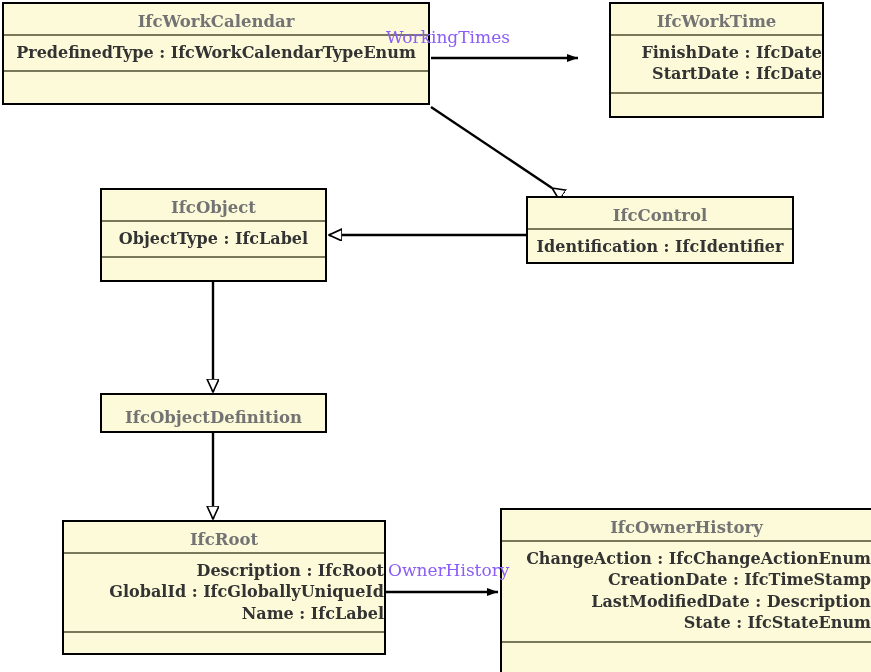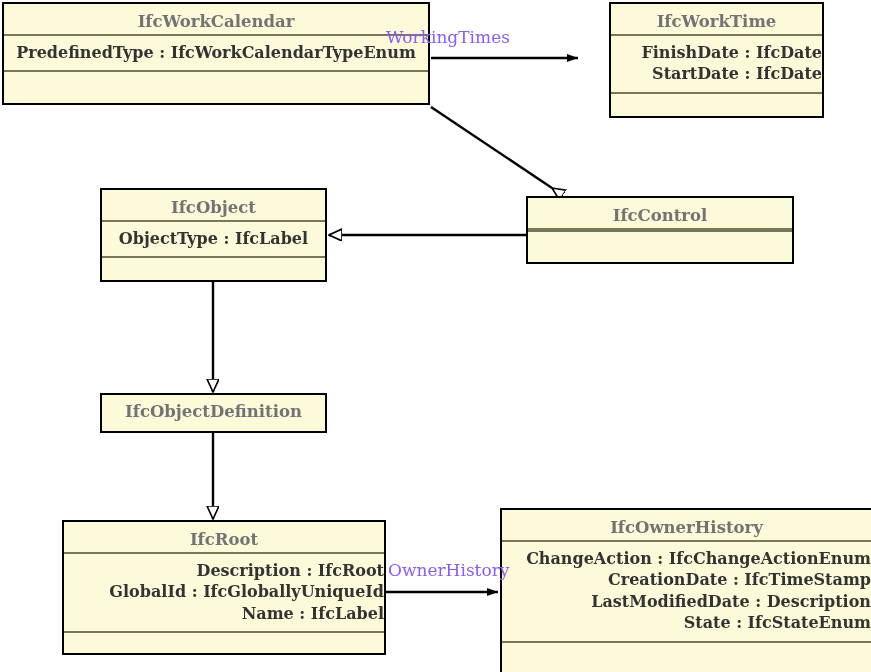--- a/index.html
+++ b/index.html
@@ -142,26 +142,29 @@
     <div class="uml-attrs centered">
       <div class="uml-attr">ObjectType : IfcLabel</div>
     </div>
     <div class="uml-divider"></div>
     <div class="uml-ops"></div>
   </div>
 
   <div class="uml-class" style="left:526px; top:188px; width:268px; height:68px;margin-top:8px;">
     <div class="uml-name">IfcControl</div>
     <div class="uml-divider"></div>
+    <div class="uml-attrs centered">
+      <div class="uml-attr">Identification : IfcIdentifier</div>
+    </div>
     <div class="uml-divider"></div>
     <div class="uml-ops"></div>
   </div>
 
   <div class="uml-class" style="left:100px; top:393px; width:227px; height:40px;">
-    <div class="uml-name" style="padding-top:7px;">IfcObjectDefinition</div>
+    <div class="uml-name" style="padding-top:7px;margin-top:6px;">IfcObjectDefinition</div>
   </div>
 
   <div class="uml-class" style="left:62px; top:520px; width:324px; height:135px;">
     <div class="uml-name">IfcRoot</div>
     <div class="uml-divider"></div>
     <div class="uml-attrs">
       <div class="uml-attr">Description : IfcRoot</div>
       <div class="uml-attr">GlobalId : IfcGloballyUniqueId</div>
       <div class="uml-attr">Name : IfcLabel</div>
     </div>

